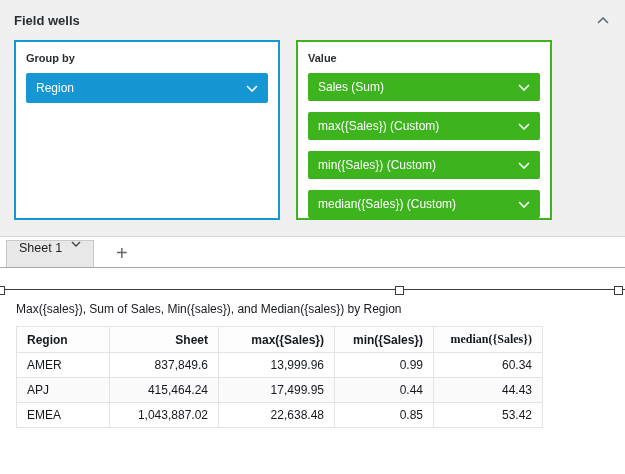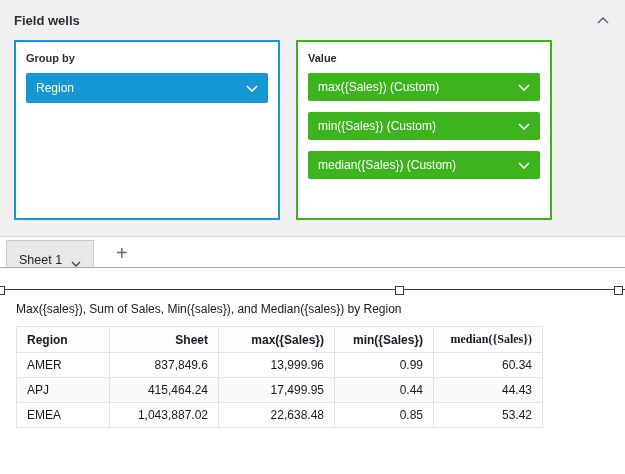--- a/index.html
+++ b/index.html
@@ -34,21 +34,21 @@
   .pill .chev { display:flex; align-items:center; }
 
   
   .sheet-bar {
     height:31px; background:#fff; box-sizing:border-box;
     border-bottom:1px solid #a8a8a8; display:flex; align-items:flex-end;
     padding-left:6px; gap:16px;
   }
   .sheet-tab {
     background:#e8e8e8; border:1px solid #c9c9c9; border-bottom:none;
-    height:27px; display:flex; align-items:flex-end; gap:9px; padding:0 12px;
+    height:27px; display:flex; align-items:flex-start; gap:9px; padding:0 12px;
     font-size:12.5px; color:#222; cursor:pointer; box-sizing:border-box;
   }
   .sheet-tab .chev { color:#444; display:flex; align-items:center; }
   .add-sheet {
     background:none; border:none; font-size:20px; line-height:20px; font-weight:300;
     color:#666; padding:0 6px 4px 6px; cursor:pointer; font-family:inherit;
   }
 
   
   .canvas { position:relative; height:206px; background:#fff; }
@@ -97,20 +97,28 @@
             <svg width="12" height="7" viewBox="0 0 12 7">
                 <polyline points="1,1 6,6 11,1" fill="none" stroke="#fff" stroke-width="1.6"></polyline>
               </svg>
           </span>
         </div>
       </div>
 
       <div class="well well-value">
         <div class="well-label">Value</div>
 
+        <div class="pill pill-green">
+          <span>Sales (Sum)</span>
+          <span class="chev">
+            <svg width="12" height="7" viewBox="0 0 12 7">
+                <polyline points="1,1 6,6 11,1" fill="none" stroke="#fff" stroke-width="1.6"></polyline>
+              </svg>
+          </span>
+        </div>
 
         <div class="pill pill-green">
           <span>max({Sales}) (Custom)</span>
           <span class="chev">
             <svg width="12" height="7" viewBox="0 0 12 7">
                 <polyline points="1,1 6,6 11,1" fill="none" stroke="#fff" stroke-width="1.6"></polyline>
               </svg>
           </span>
         </div>
 

